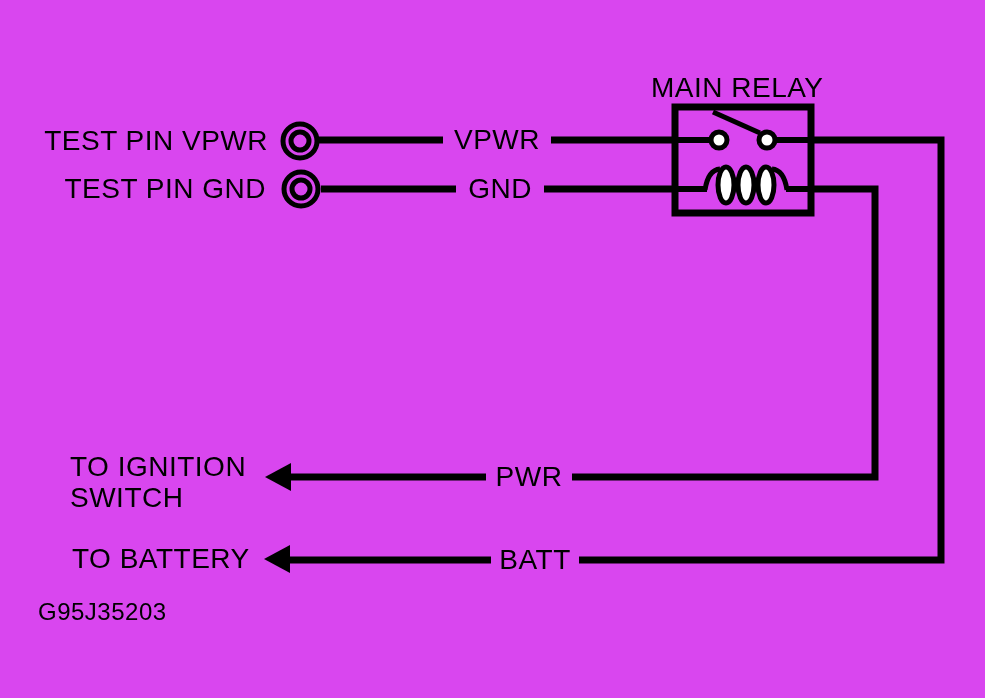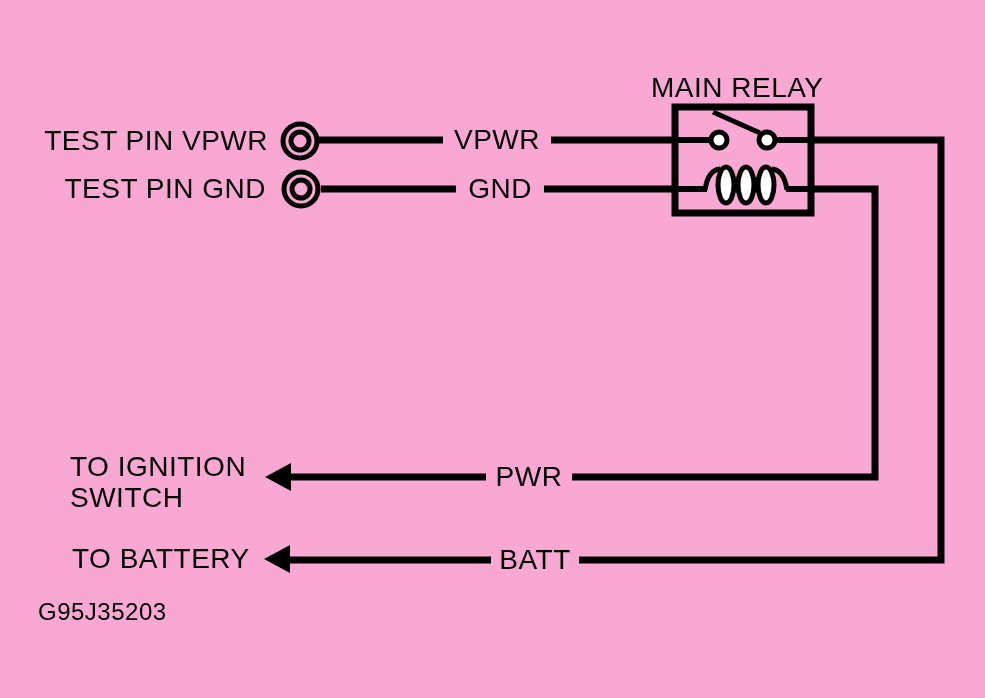--- a/index.html
+++ b/index.html
@@ -4,21 +4,21 @@
 <style>
   html, body {
     margin: 0;
     padding: 0;
     background: #ffffff;
   }
   .stage {
     position: relative;
     width: 985px;
     height: 698px;
-    background: #f9a8d4;
+    background: #d946ef;
     overflow: hidden;
     font-family: "Liberation Sans", sans-serif;
   }
   .stage svg {
     position: absolute;
     left: 0;
     top: 0;
   }
   text {
     font-family: "Liberation Sans", sans-serif;

